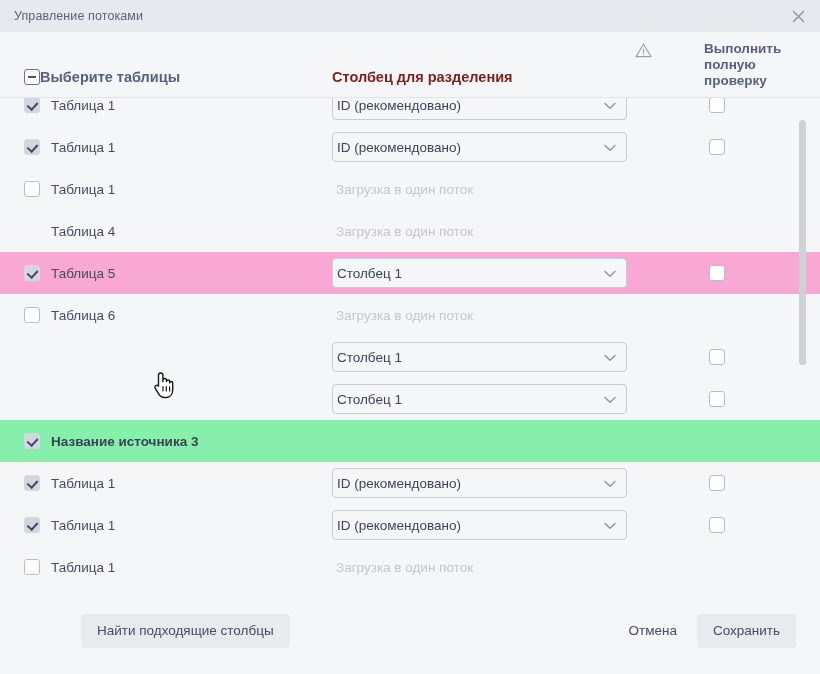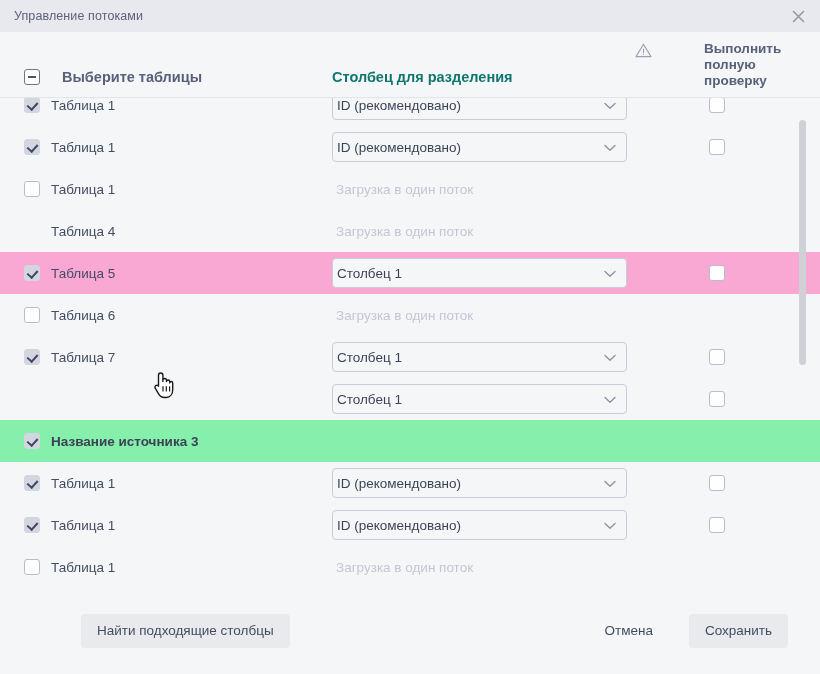--- a/index.html
+++ b/index.html
@@ -64,34 +64,34 @@
     align-items: flex-end;
     padding: 0 0 12px 0;
     box-sizing: border-box;
   }
   .ch-tables {
     position: absolute;
     left: 24px;
     bottom: 12px;
     display: flex;
     align-items: center;
-    gap: 22px;
+    gap: 0;
   }
   .ch-label {
     font-size: 14.5px;
     font-weight: bold;
     color: #59607a;
   }
   .ch-split {
     position: absolute;
     left: 332px;
     bottom: 12px;
     font-size: 14.5px;
     font-weight: bold;
-    color: #0f766e;
+    color: #7f1d1d;
   }
   .ch-check {
     position: absolute;
     left: 635px;
     bottom: 8px;
     display: flex;
     align-items: flex-start;
     gap: 8px;
     width: 175px;
   }
@@ -282,24 +282,24 @@
   .btn-grey {
     background: #e8eaee;
     color: #454c61;
   }
   .btn-plain {
     background: transparent;
     color: #454c61;
   }
   .footer-right {
     position: absolute;
-    right: 32px;
+    right: 24px;
     display: flex;
     align-items: flex-start;
-    gap: 20px;
+    gap: 4px;
   }
 
   
   .cursor {
     position: absolute;
     left: 152px;
     top: 272px;
     width: 24px;
     height: 30px;
     pointer-events: none;
@@ -406,24 +406,20 @@
           </div>
         </div>
         <div class="row">
           <div class="cell-name">
             <div class="cb empty"></div>
             <span class="name-text">Таблица 6</span>
           </div>
           <div class="cell-split"><span class="split-muted">Загрузка в один поток</span></div>
         </div>
         <div class="row">
-          <div class="cell-name">
-            <div class="cb checked"></div>
-            <span class="name-text">Таблица 7</span>
-          </div>
           <div class="cell-split">
             <div class="select">
               <span class="select-text">Столбец 1</span>
               <span class="chev"><svg width="12" height="8" viewBox="0 0 12 8">
                   <path d="M1 1.5 L6 6.3 L11 1.5" fill="none" stroke="#8e94a6" stroke-width="1.4" stroke-linecap="round" stroke-linejoin="round"></path>
                 </svg></span>
             </div>
           </div>
           <div class="cell-check">
             <div class="cb empty"></div>

